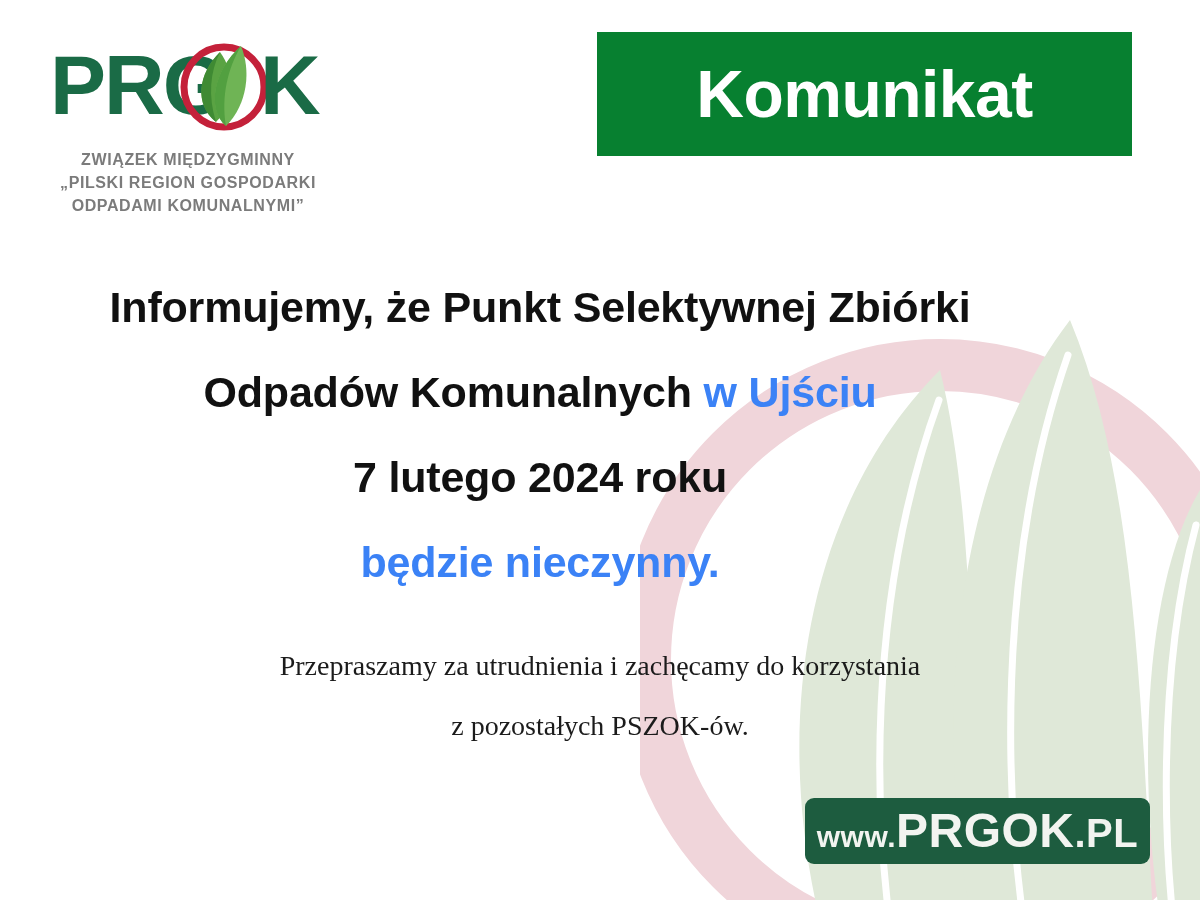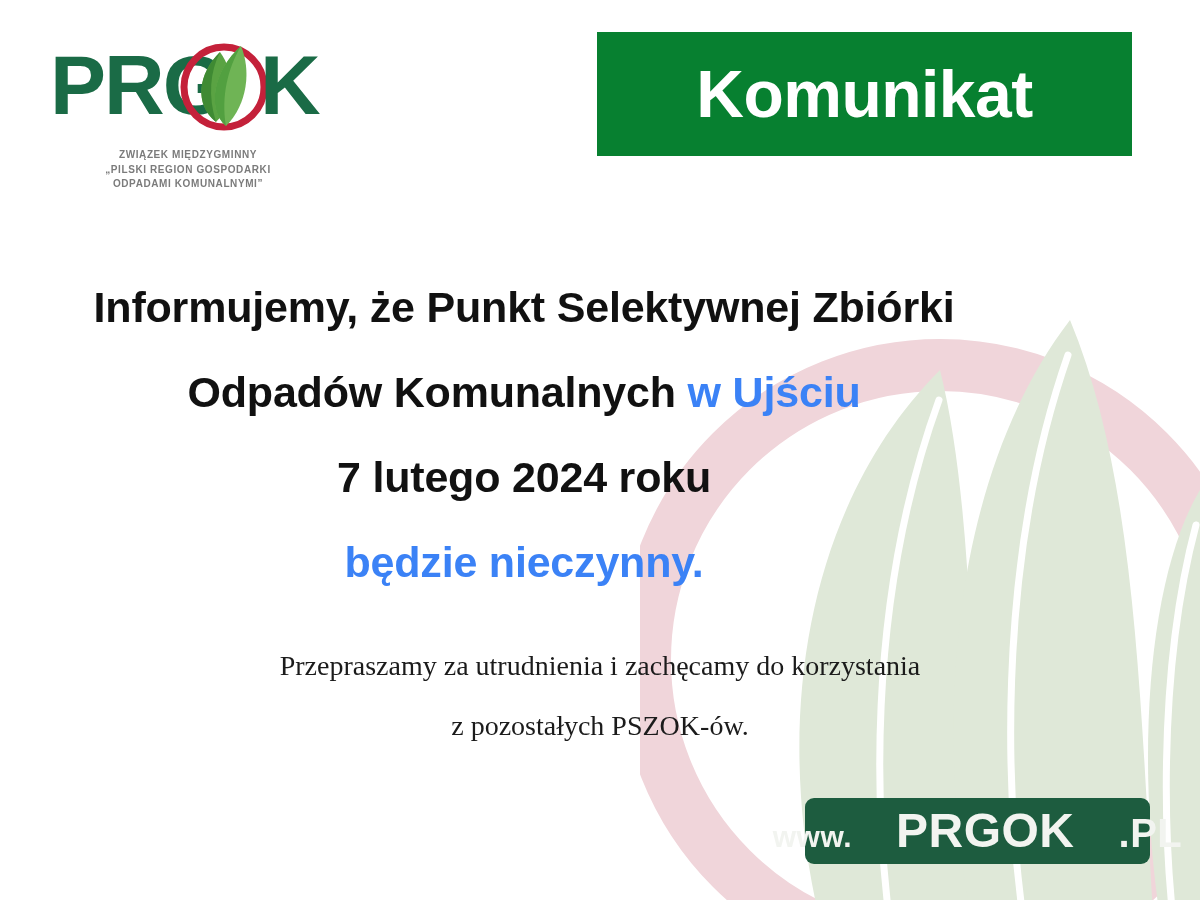--- a/index.html
+++ b/index.html
@@ -44,21 +44,21 @@
   .logo-mark {
     width: 280px;
     height: 112px;
     display: block;
   }
   .logo-sub {
     margin-top: 6px;
     text-align: center;
     width: 280px;
     color: #7b7b7b;
-    font-size: 10px;
+    font-size: 16px;
     font-weight: 700;
     letter-spacing: 0.6px;
     line-height: 1.45;
     font-family: "Liberation Sans", sans-serif;
   }
   .logo-sub div { white-space: nowrap; }
 
   
   .banner {
     position: absolute;
@@ -83,20 +83,21 @@
   }
 
   
   .message {
     position: absolute;
     left: 0;
     top: 286px;
     width: 1048px;
     text-align: center;
     z-index: 2;
+    padding-left: 16px;
   }
   .msg-line {
     font-size: 43px;
     font-weight: 700;
     color: #111111;
     line-height: 1.0;
     margin-bottom: 42px;
     letter-spacing: -0.2px;
     font-family: "Liberation Sans", sans-serif;
     white-space: nowrap;
@@ -139,21 +140,20 @@
     z-index: 3;
   }
   .www-text {
     color: #f2f4f0;
     font-weight: 700;
     letter-spacing: 0.5px;
     line-height: 1;
     font-family: "Liberation Sans", sans-serif;
     display: flex;
     align-items: baseline;
-    gap: 44px;
   }
   .www-small { font-size: 30px; }
   .www-big { font-size: 48px; }
   .www-mid { font-size: 40px; }
 </style>
 </head>
 <body>
 
 <div class="poster">
 

